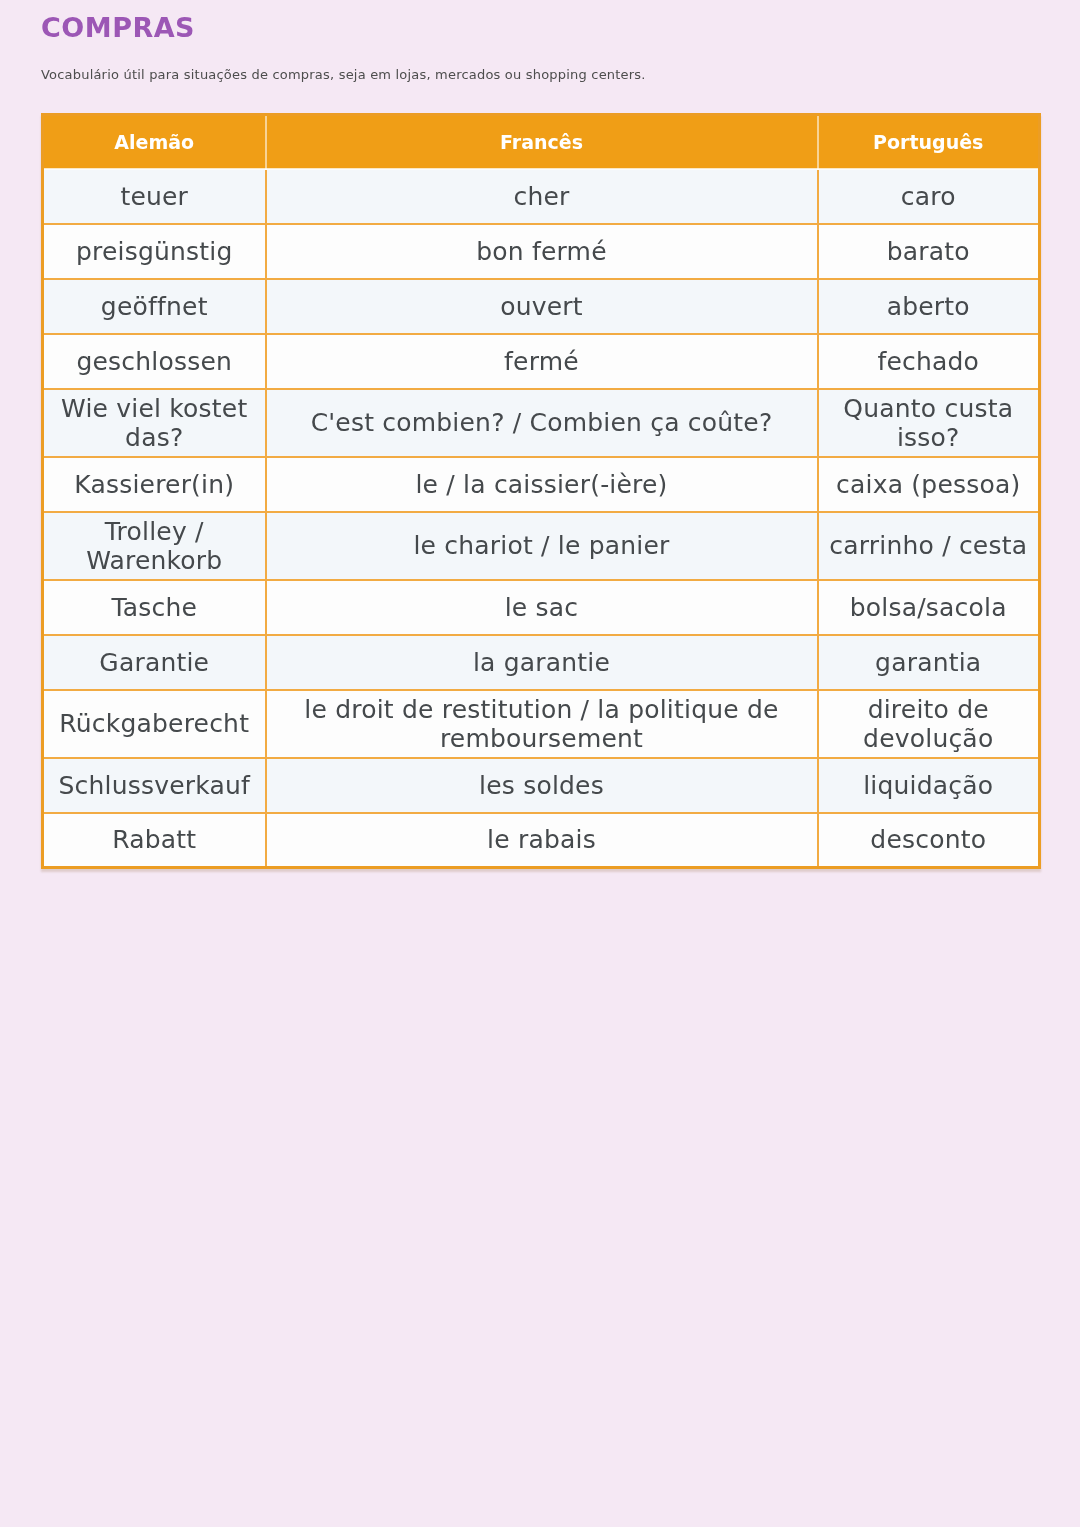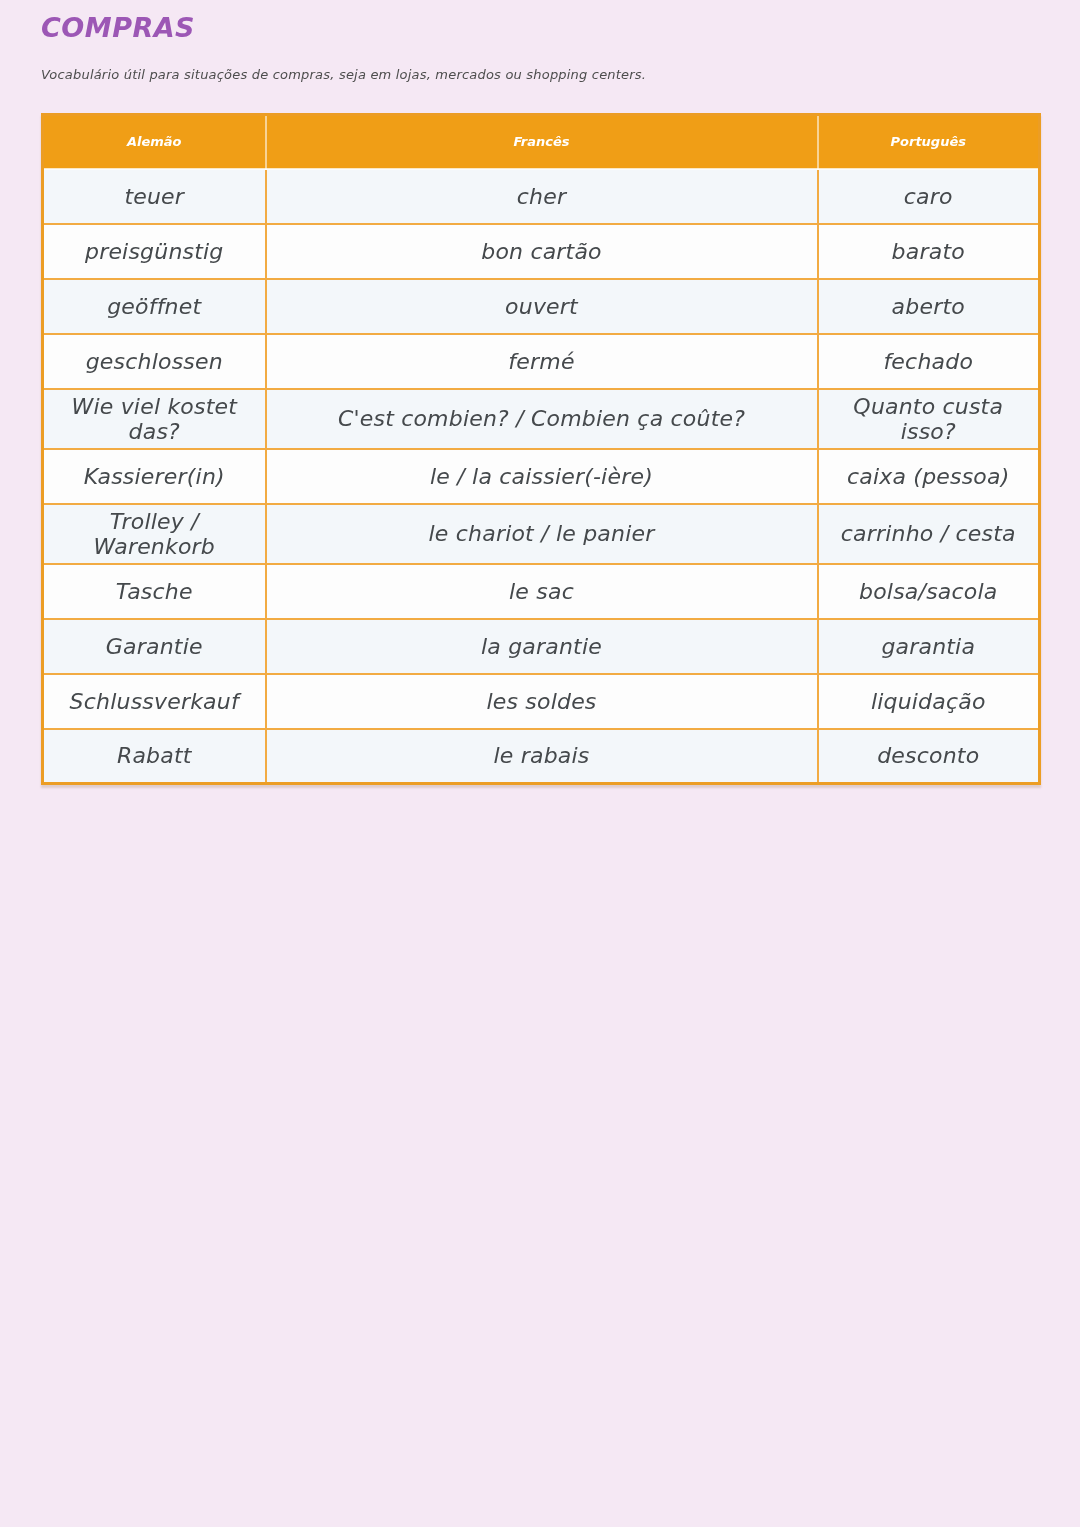--- a/index.html
+++ b/index.html
@@ -17,21 +17,20 @@
   *{box-sizing:border-box;margin:0;padding:0;}
   html,body{width:1080px;}
   body{
     height:1527px;
     background:var(--page-bg);
     font-family:"DejaVu Sans", sans-serif;
     overflow:hidden;
   }
   .page{
     padding:12px 41px 0 41px;
-    font-style:italic;
   }
   .page-title{
     color:var(--title-purple);
     font-size:27px;
     font-weight:bold;
     letter-spacing:0.5px;
   }
   .page-subtitle{
     margin-top:24px;
     color:var(--subtitle-gray);
@@ -47,33 +46,33 @@
     box-shadow:0 3px 2px rgba(120,80,20,0.18);
     background:var(--row-white);
   }
   table.vocab col.c-german{width:223px;}
   table.vocab col.c-french{width:552px;}
   table.vocab col.c-portuguese{width:222px;}
   table.vocab th{
     height:54px;
     background:var(--header-orange);
     color:var(--header-text);
-    font-size:13px;
+    font-size:19px;
     font-weight:bold;
     text-align:center;
     vertical-align:middle;
     border-right:2px solid rgba(255,255,255,0.55);
     border-bottom:2px solid rgba(255,255,255,0.75);
   }
   table.vocab th:last-child{border-right:none;}
   table.vocab td{
     height:55px;
     border:2px solid var(--border-orange);
     color:var(--cell-text);
-    font-size:22px;
+    font-size:25px;
     text-align:center;
     vertical-align:middle;
     padding:4px 10px;
     letter-spacing:0.2px;
   }
   table.vocab tbody tr:nth-child(odd) td{background:var(--row-alt-blue);}
   table.vocab tbody tr:nth-child(even) td{background:var(--row-white);}
 </style>
 </head>
 <body>
@@ -96,21 +95,21 @@
       </tr>
     </thead>
     <tbody>
         <tr>
           <td>teuer</td>
           <td>cher</td>
           <td>caro</td>
         </tr>
         <tr>
           <td>preisgünstig</td>
-          <td>bon cartão</td>
+          <td>bon fermé</td>
           <td>barato</td>
         </tr>
         <tr>
           <td>geöffnet</td>
           <td>ouvert</td>
           <td>aberto</td>
         </tr>
         <tr>
           <td>geschlossen</td>
           <td>fermé</td>
@@ -135,20 +134,25 @@
           <td>Tasche</td>
           <td>le sac</td>
           <td>bolsa/sacola</td>
         </tr>
         <tr>
           <td>Garantie</td>
           <td>la garantie</td>
           <td>garantia</td>
         </tr>
         <tr>
+          <td>Rückgaberecht</td>
+          <td>le droit de restitution / la politique de remboursement</td>
+          <td>direito de devolução</td>
+        </tr>
+        <tr>
           <td>Schlussverkauf</td>
           <td>les soldes</td>
           <td>liquidação</td>
         </tr>
         <tr>
           <td>Rabatt</td>
           <td>le rabais</td>
           <td>desconto</td>
         </tr>
       </tbody>

